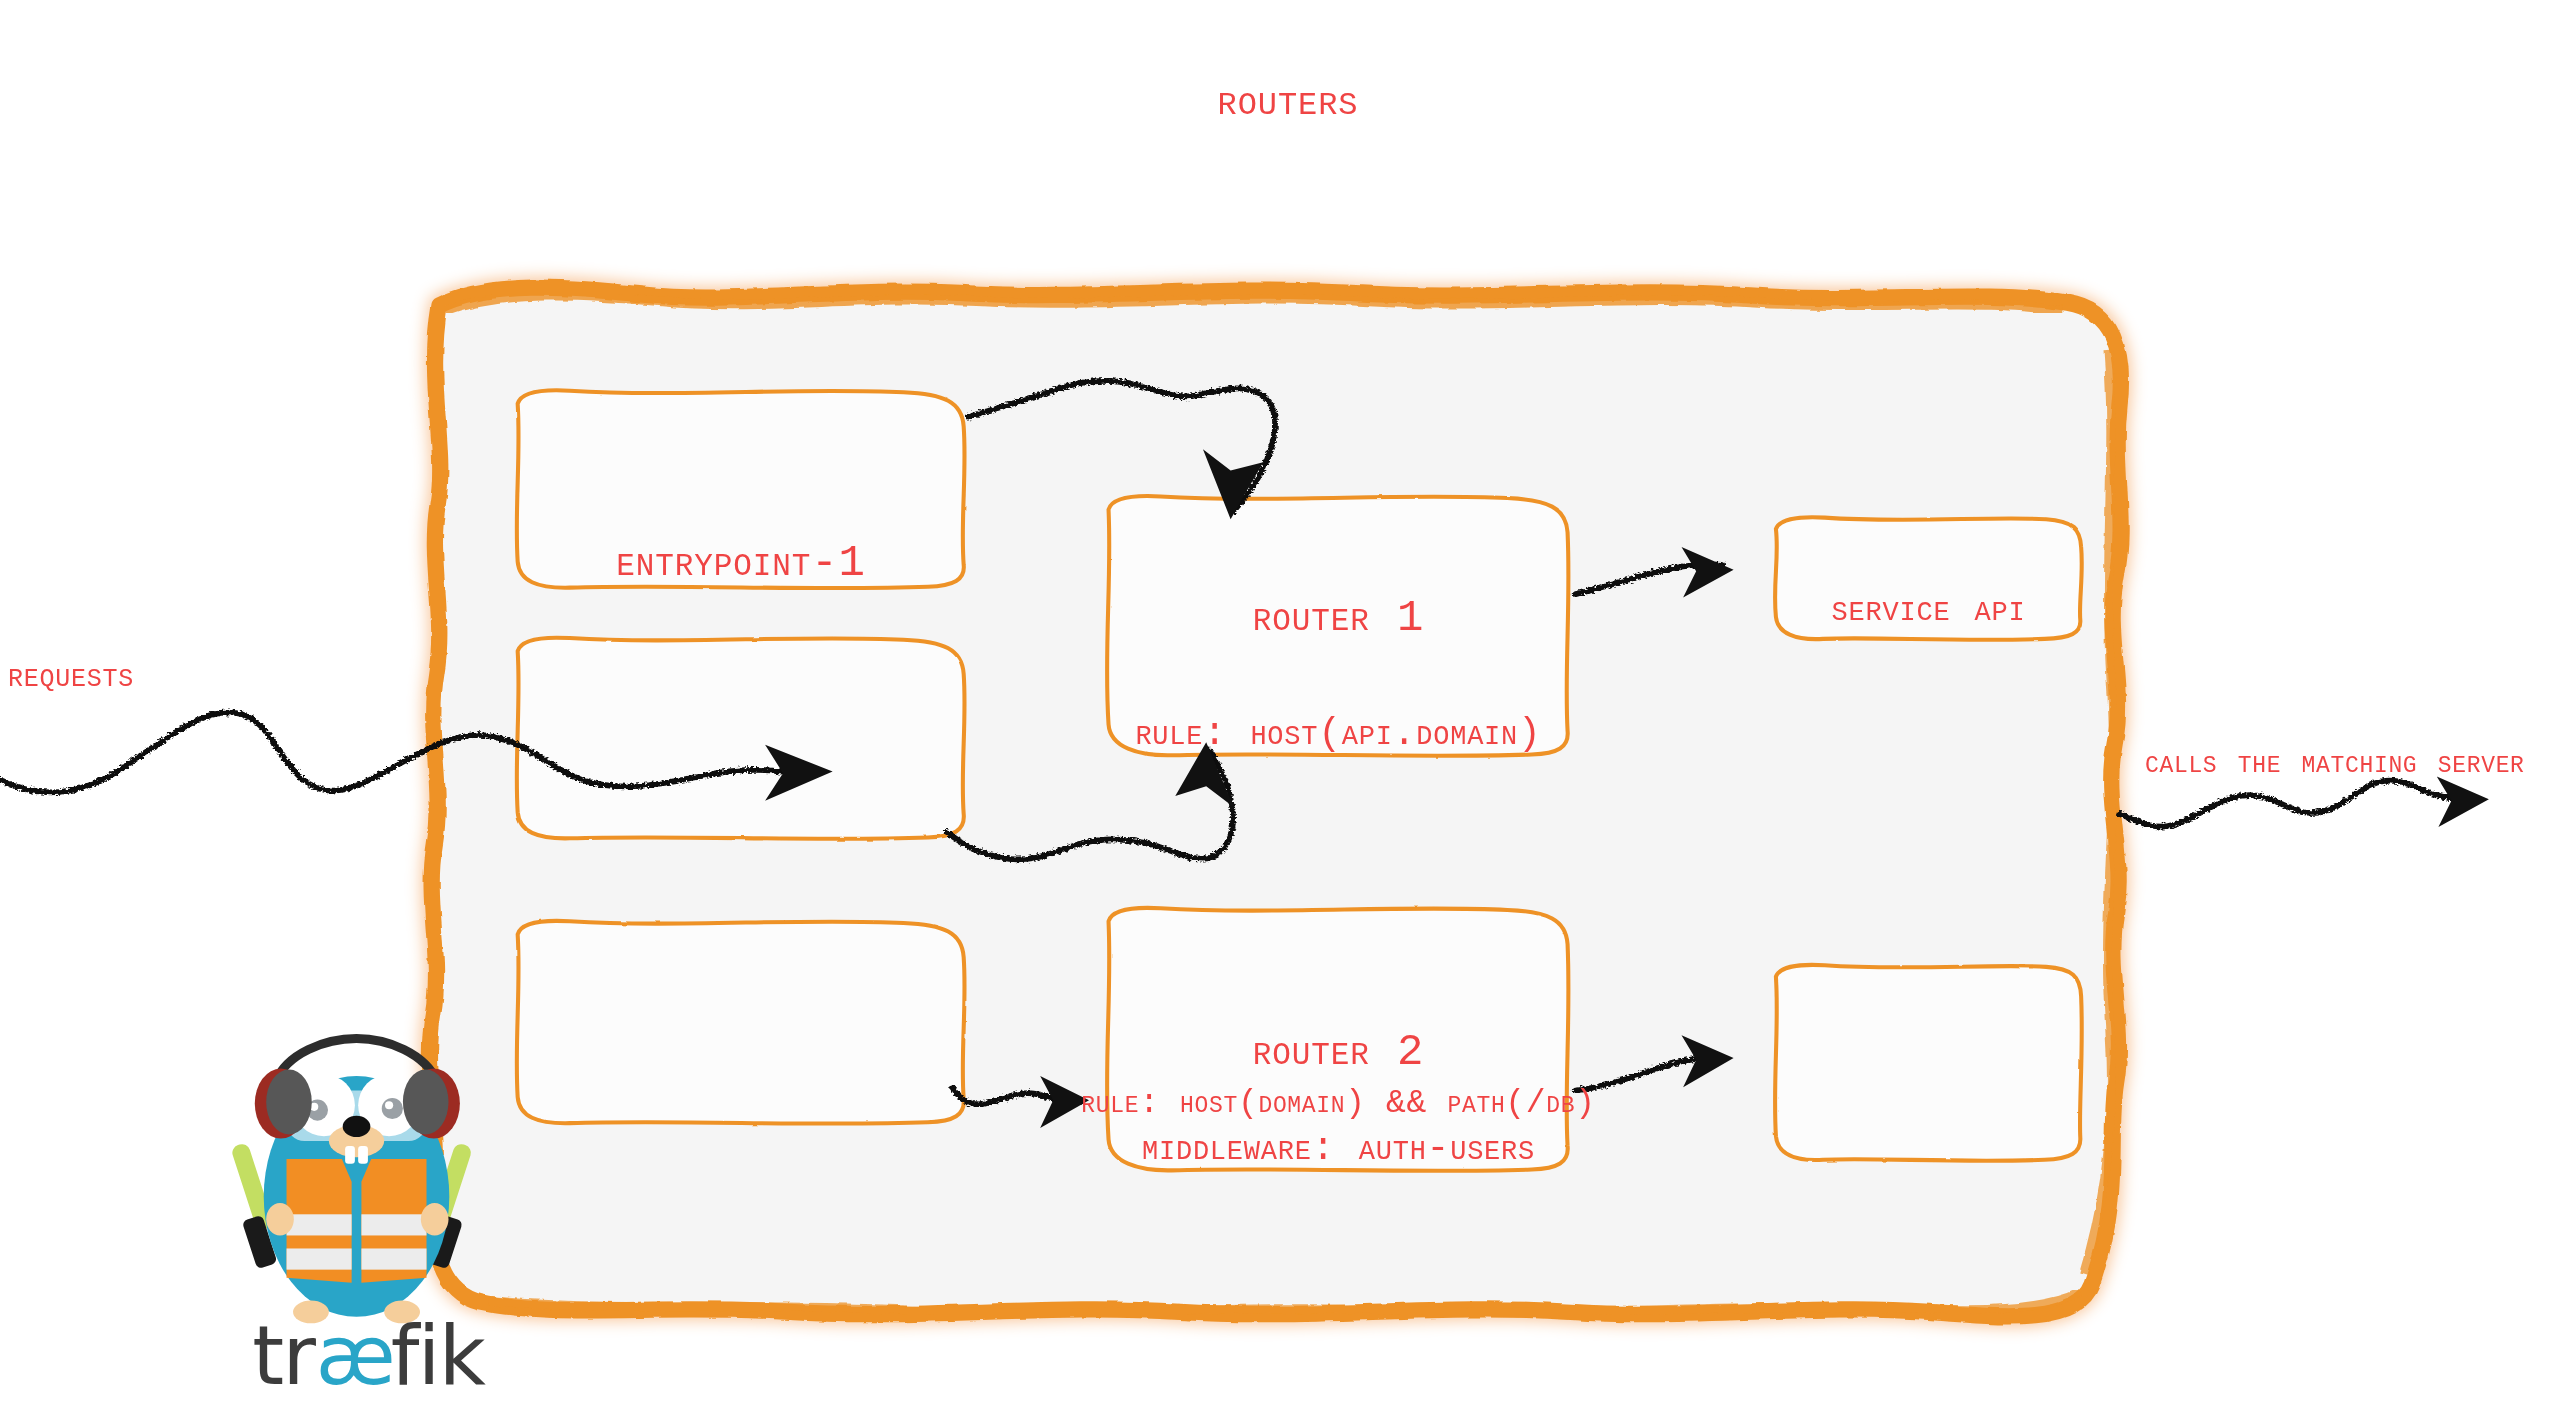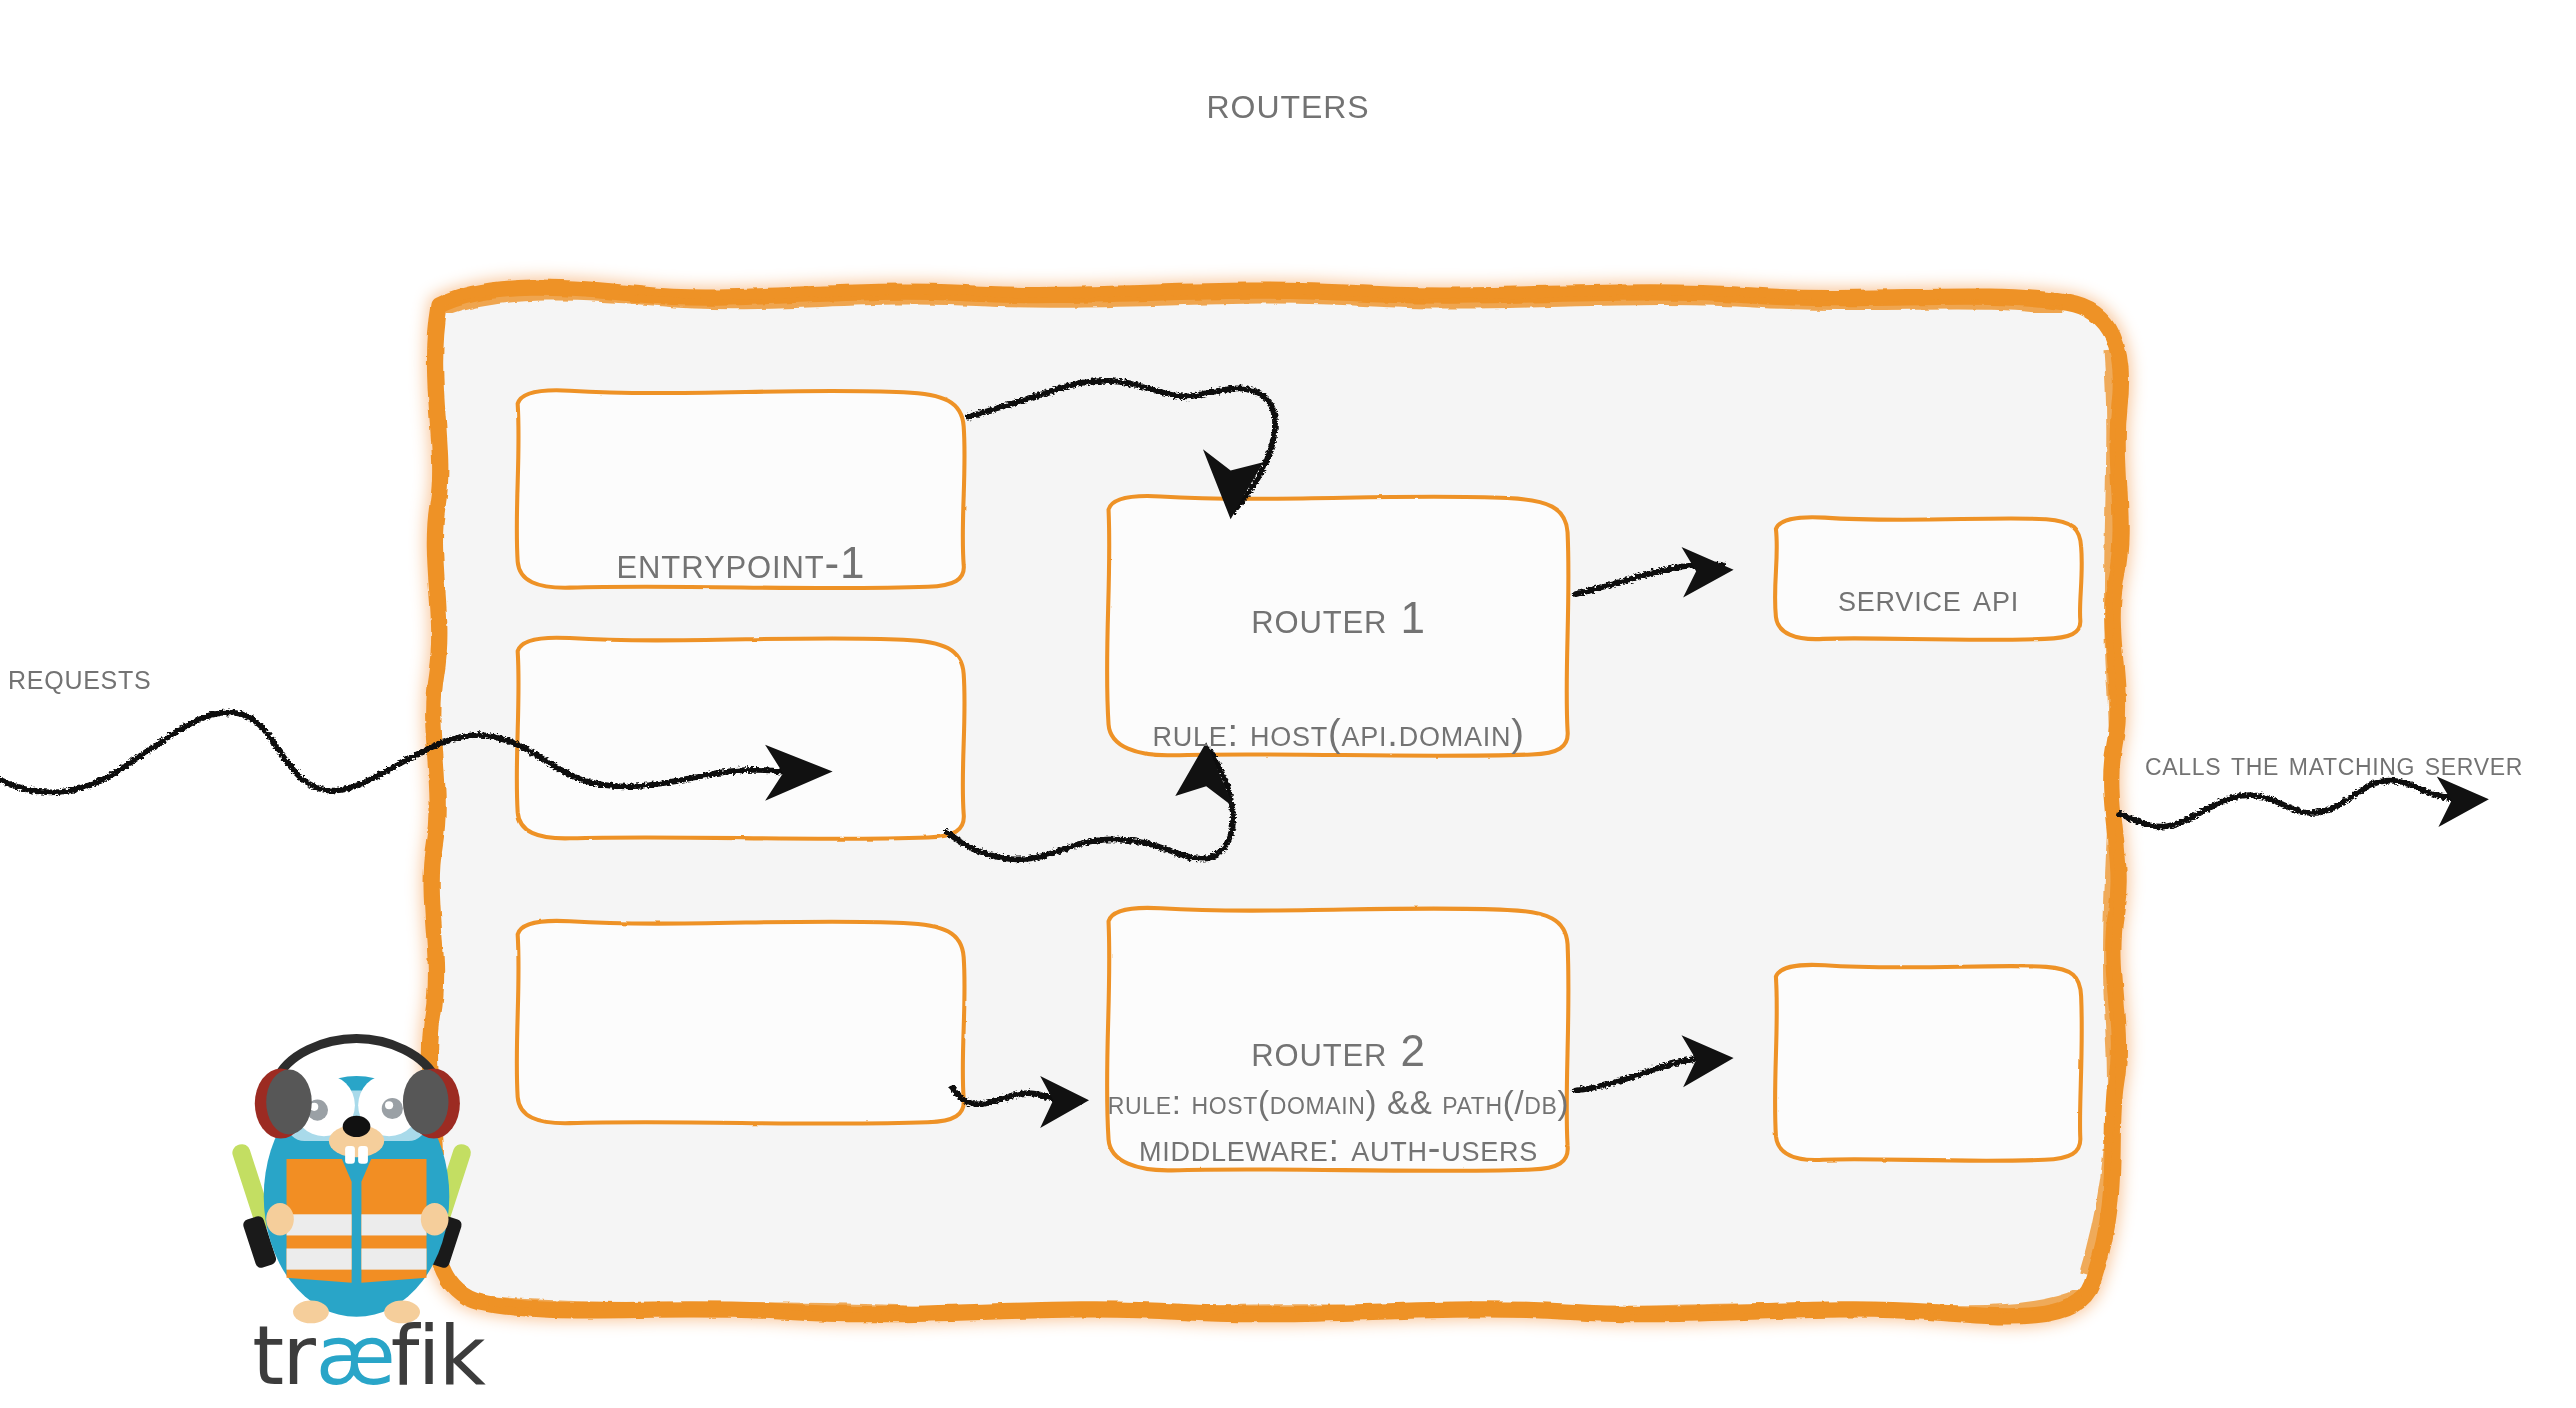--- a/index.html
+++ b/index.html
@@ -18,24 +18,24 @@
 
   #stage {
     position: absolute;
     left: 0; top: 0;
     width: 2576px;
     height: 1408px;
   }
 
   
   .hand {
-    font-family: Liberation Sans, sans-serif;
+    font-family: Liberation Mono, monospace;
     font-variant: small-caps;
     text-transform: lowercase;
-    color: #737373;
+    color: #ef4444;
     letter-spacing: 0.02em;
     white-space: nowrap;
     font-weight: 400;
   }
 
   
   .tx {
     position: absolute;
     line-height: 1.08;
   }
@@ -387,19 +387,19 @@
     <span class="hand rt-title r1">Router 1</span>
     <span class="hand rt-rule">rule: Host(api.domain)</span>
   </div>
 
   <div class="box-label" style="left:1109px;top:908px;width:459px;height:262px;">
     <span class="hand rt-title r2">Router 2</span>
     <span class="hand rt-rule-s rt-line">rule: Host(domain) &amp;&amp; Path(/db)</span>
     <span class="hand rt-rule rt-line">Middleware: auth-users</span>
   </div>
 
-  <div class="box-label" style="left:1776px;top:498px;width:305px;height:122px;">
+  <div class="box-label" style="left:1776px;top:510px;width:305px;height:122px;">
     <span class="hand svc-text">Service API</span>
   </div>
 
 
 </div>
 
 
 </body></html>

